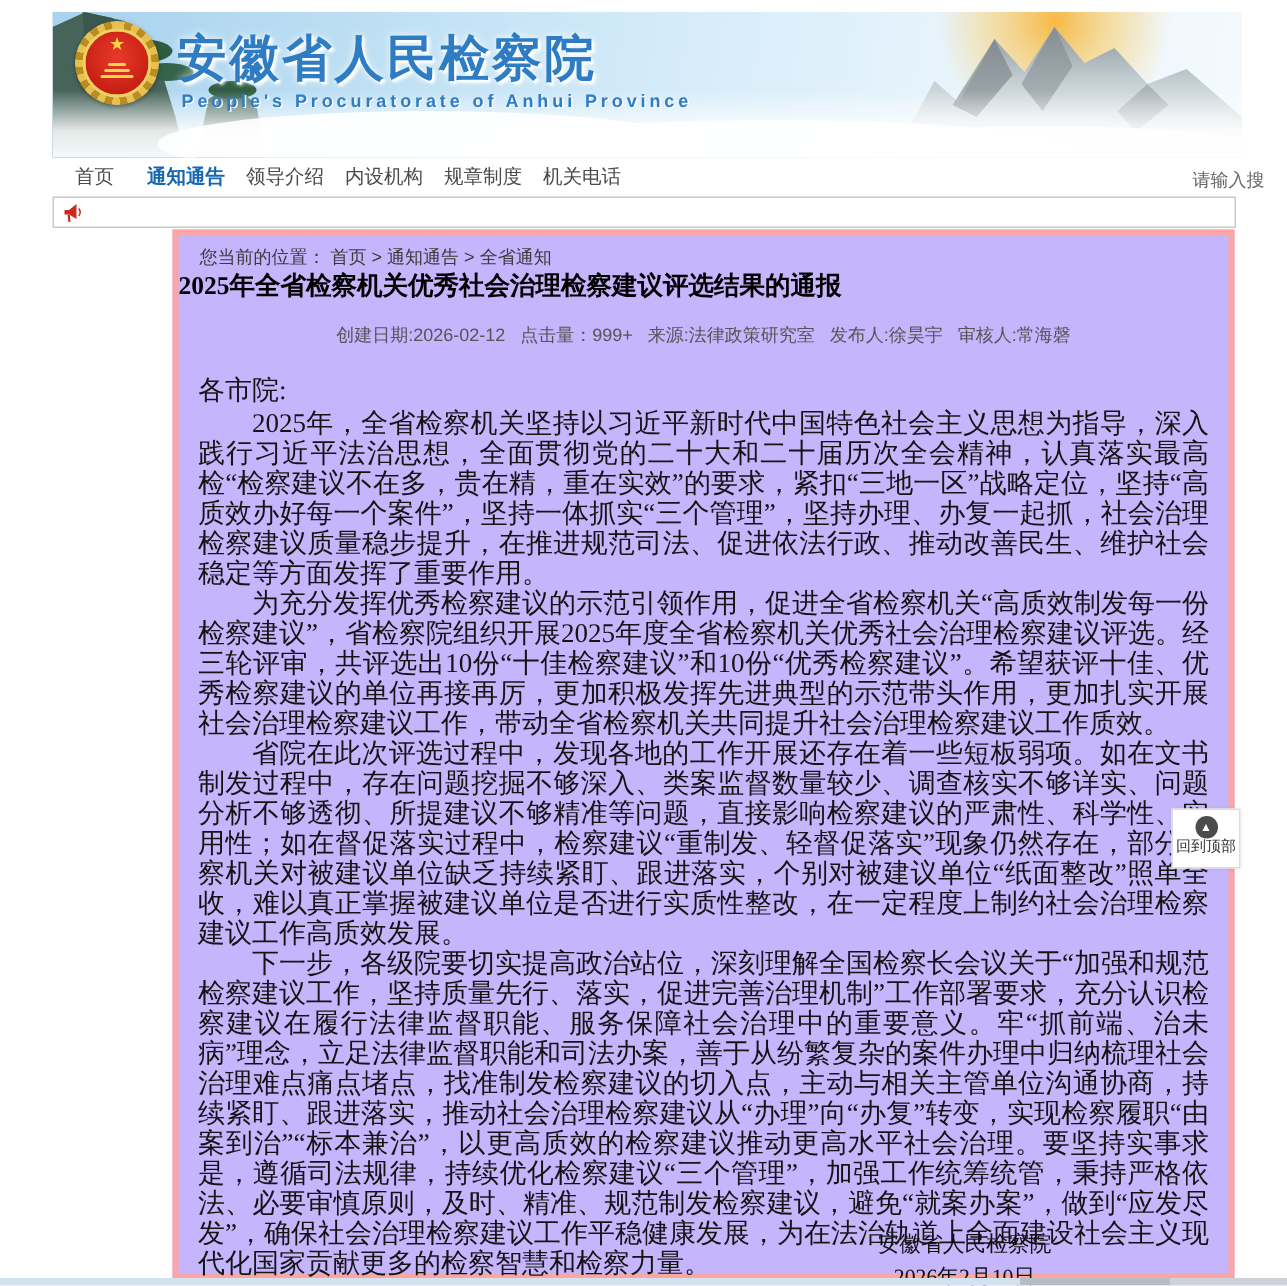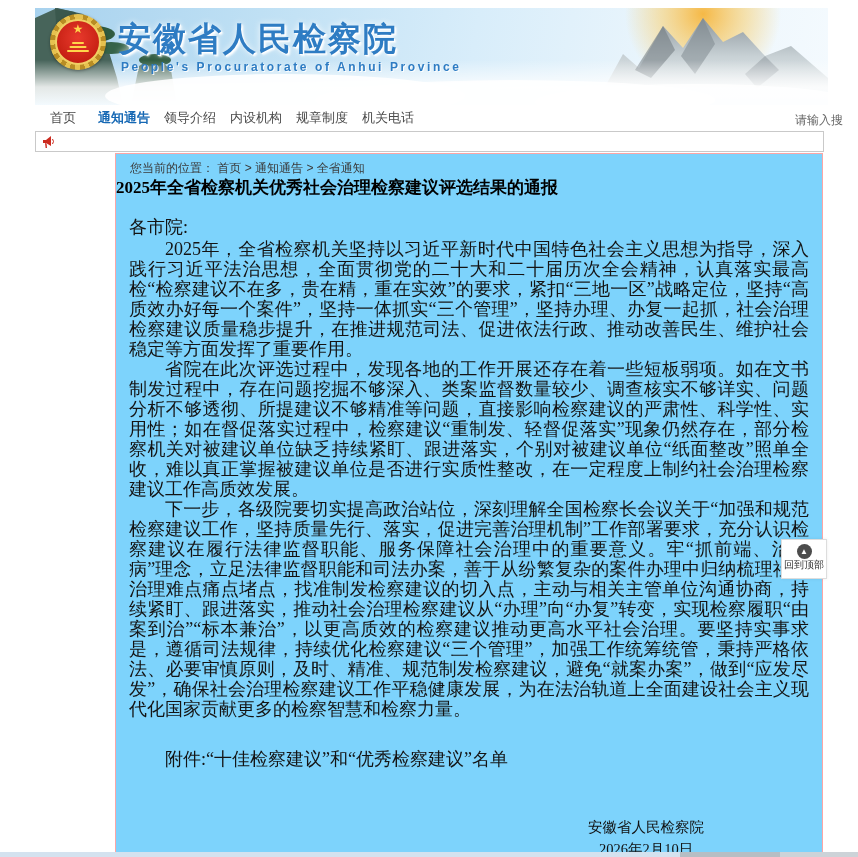--- a/index.html
+++ b/index.html
@@ -44,21 +44,21 @@
   .nav-item.active { color:#1668b4; font-weight:bold; }
   .search-hint { position:absolute; left:795px; top:112px; font-size:12px; color:#666; white-space:nowrap; }
 
   
   .marquee { position:absolute; left:35px; top:131px; width:789px; height:21px;
     border:1px solid #c9c9c9; background:#fff; }
   .marquee .horn { position:absolute; left:6px; top:3px; }
 
   
   .content { position:absolute; left:115px; top:153px; width:708px; height:700px;
-    border:1px solid #fca5a5; background:#7dd3fc; }
+    border:4px solid #fca5a5; background:#c4b5fd; }
   .breadcrumb { margin:7px 0 0 14px; width:240px; font-size:12px; line-height:14px; color:#3a3a3a; }
   .breadcrumb a { color:#3a3a3a; text-decoration:none; }
   .art-title { margin-top:1px; font-family:"Liberation Serif","DejaVu Serif",serif;
     font-size:17px; font-weight:bold; color:#000; }
   .art-meta { margin-top:13px; text-align:center; font-size:12px; color:#555; }
   .art-meta span { margin:0 5px; }
   .art-body { margin:18px 13px 0 13px; font-family:"Liberation Serif","DejaVu Serif",serif;
     font-size:18px; line-height:20px; color:#141414; text-align:justify; }
   .salutation { margin-bottom:2px; }
   .para { text-indent:2em; }
@@ -161,24 +161,28 @@
       <span>您当前的位置：</span>
       <a>首页</a>
       <span>&gt;</span>
       <a>通知通告</a>
       <span>&gt;</span>
       <a>全省通知</a>
     </div>
 
     <div class="art-title">2025年全省检察机关优秀社会治理检察建议评选结果的通报</div>
 
+    <div class="art-meta">
+      <span>创建日期:2026-02-12</span><span>点击量：999+</span><span>来源:法律政策研究室</span><span>发布人:徐昊宇</span><span>审核人:常海磬</span>
+    </div>
 
     <div class="art-body">
       <div class="salutation">各市院:</div>
       <p class="para">2025年，全省检察机关坚持以习近平新时代中国特色社会主义思想为指导，深入践行习近平法治思想，全面贯彻党的二十大和二十届历次全会精神，认真落实最高检“检察建议不在多，贵在精，重在实效”的要求，紧扣“三地一区”战略定位，坚持“高质效办好每一个案件”，坚持一体抓实“三个管理”，坚持办理、办复一起抓，社会治理检察建议质量稳步提升，在推进规范司法、促进依法行政、推动改善民生、维护社会稳定等方面发挥了重要作用。</p>
+      <p class="para">为充分发挥优秀检察建议的示范引领作用，促进全省检察机关“高质效制发每一份检察建议”，省检察院组织开展2025年度全省检察机关优秀社会治理检察建议评选。经三轮评审，共评选出10份“十佳检察建议”和10份“优秀检察建议”。希望获评十佳、优秀检察建议的单位再接再厉，更加积极发挥先进典型的示范带头作用，更加扎实开展社会治理检察建议工作，带动全省检察机关共同提升社会治理检察建议工作质效。</p>
       <p class="para">省院在此次评选过程中，发现各地的工作开展还存在着一些短板弱项。如在文书制发过程中，存在问题挖掘不够深入、类案监督数量较少、调查核实不够详实、问题分析不够透彻、所提建议不够精准等问题，直接影响检察建议的严肃性、科学性、实用性；如在督促落实过程中，检察建议“重制发、轻督促落实”现象仍然存在，部分检察机关对被建议单位缺乏持续紧盯、跟进落实，个别对被建议单位“纸面整改”照单全收，难以真正掌握被建议单位是否进行实质性整改，在一定程度上制约社会治理检察建议工作高质效发展。</p>
       <p class="para">下一步，各级院要切实提高政治站位，深刻理解全国检察长会议关于“加强和规范检察建议工作，坚持质量先行、落实，促进完善治理机制”工作部署要求，充分认识检察建议在履行法律监督职能、服务保障社会治理中的重要意义。牢“抓前端、治未病”理念，立足法律监督职能和司法办案，善于从纷繁复杂的案件办理中归纳梳理社会治理难点痛点堵点，找准制发检察建议的切入点，主动与相关主管单位沟通协商，持续紧盯、跟进落实，推动社会治理检察建议从“办理”向“办复”转变，实现检察履职“由案到治”“标本兼治”，以更高质效的检察建议推动更高水平社会治理。要坚持实事求是，遵循司法规律，持续优化检察建议“三个管理”，加强工作统筹统管，秉持严格依法、必要审慎原则，及时、精准、规范制发检察建议，避免“就案办案”，做到“应发尽发”，确保社会治理检察建议工作平稳健康发展，为在法治轨道上全面建设社会主义现代化国家贡献更多的检察智慧和检察力量。</p>
       <div class="attachment">附件:“十佳检察建议”和“优秀检察建议”名单</div>
     </div>
 
     <div class="signature">
       <div>安徽省人民检察院</div>
       <div>2026年2月10日</div>
     </div>
   </div>

